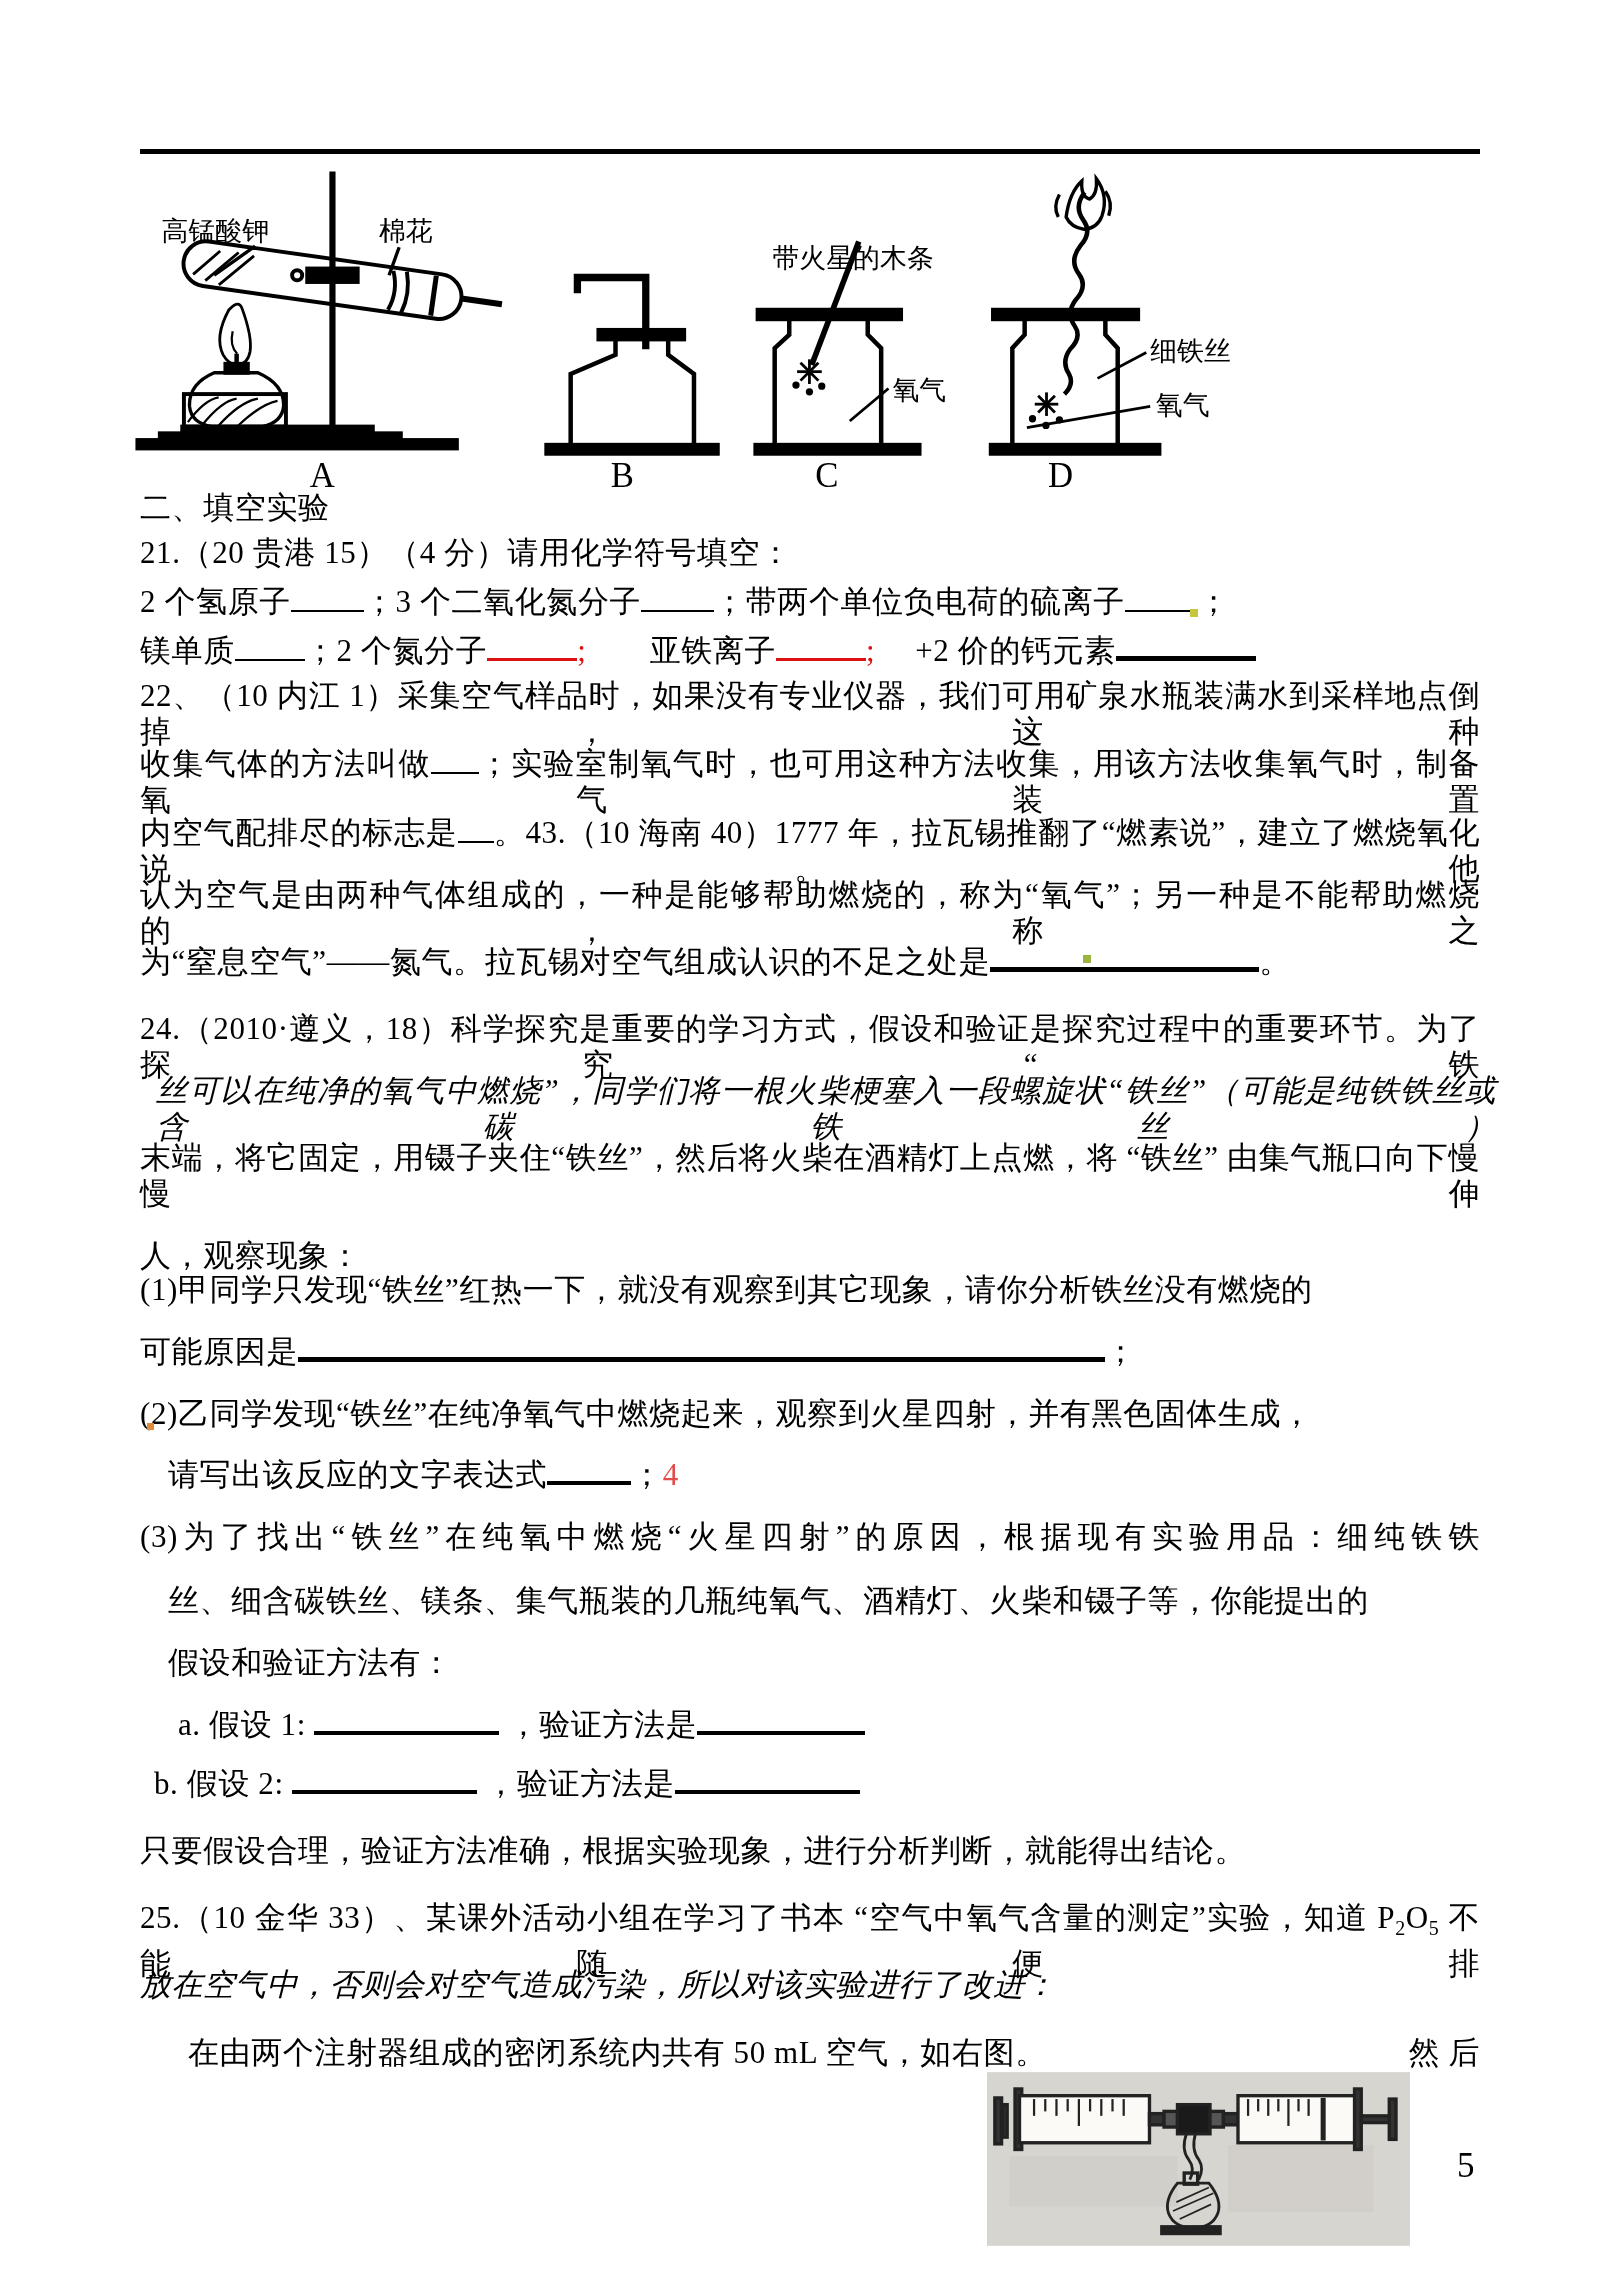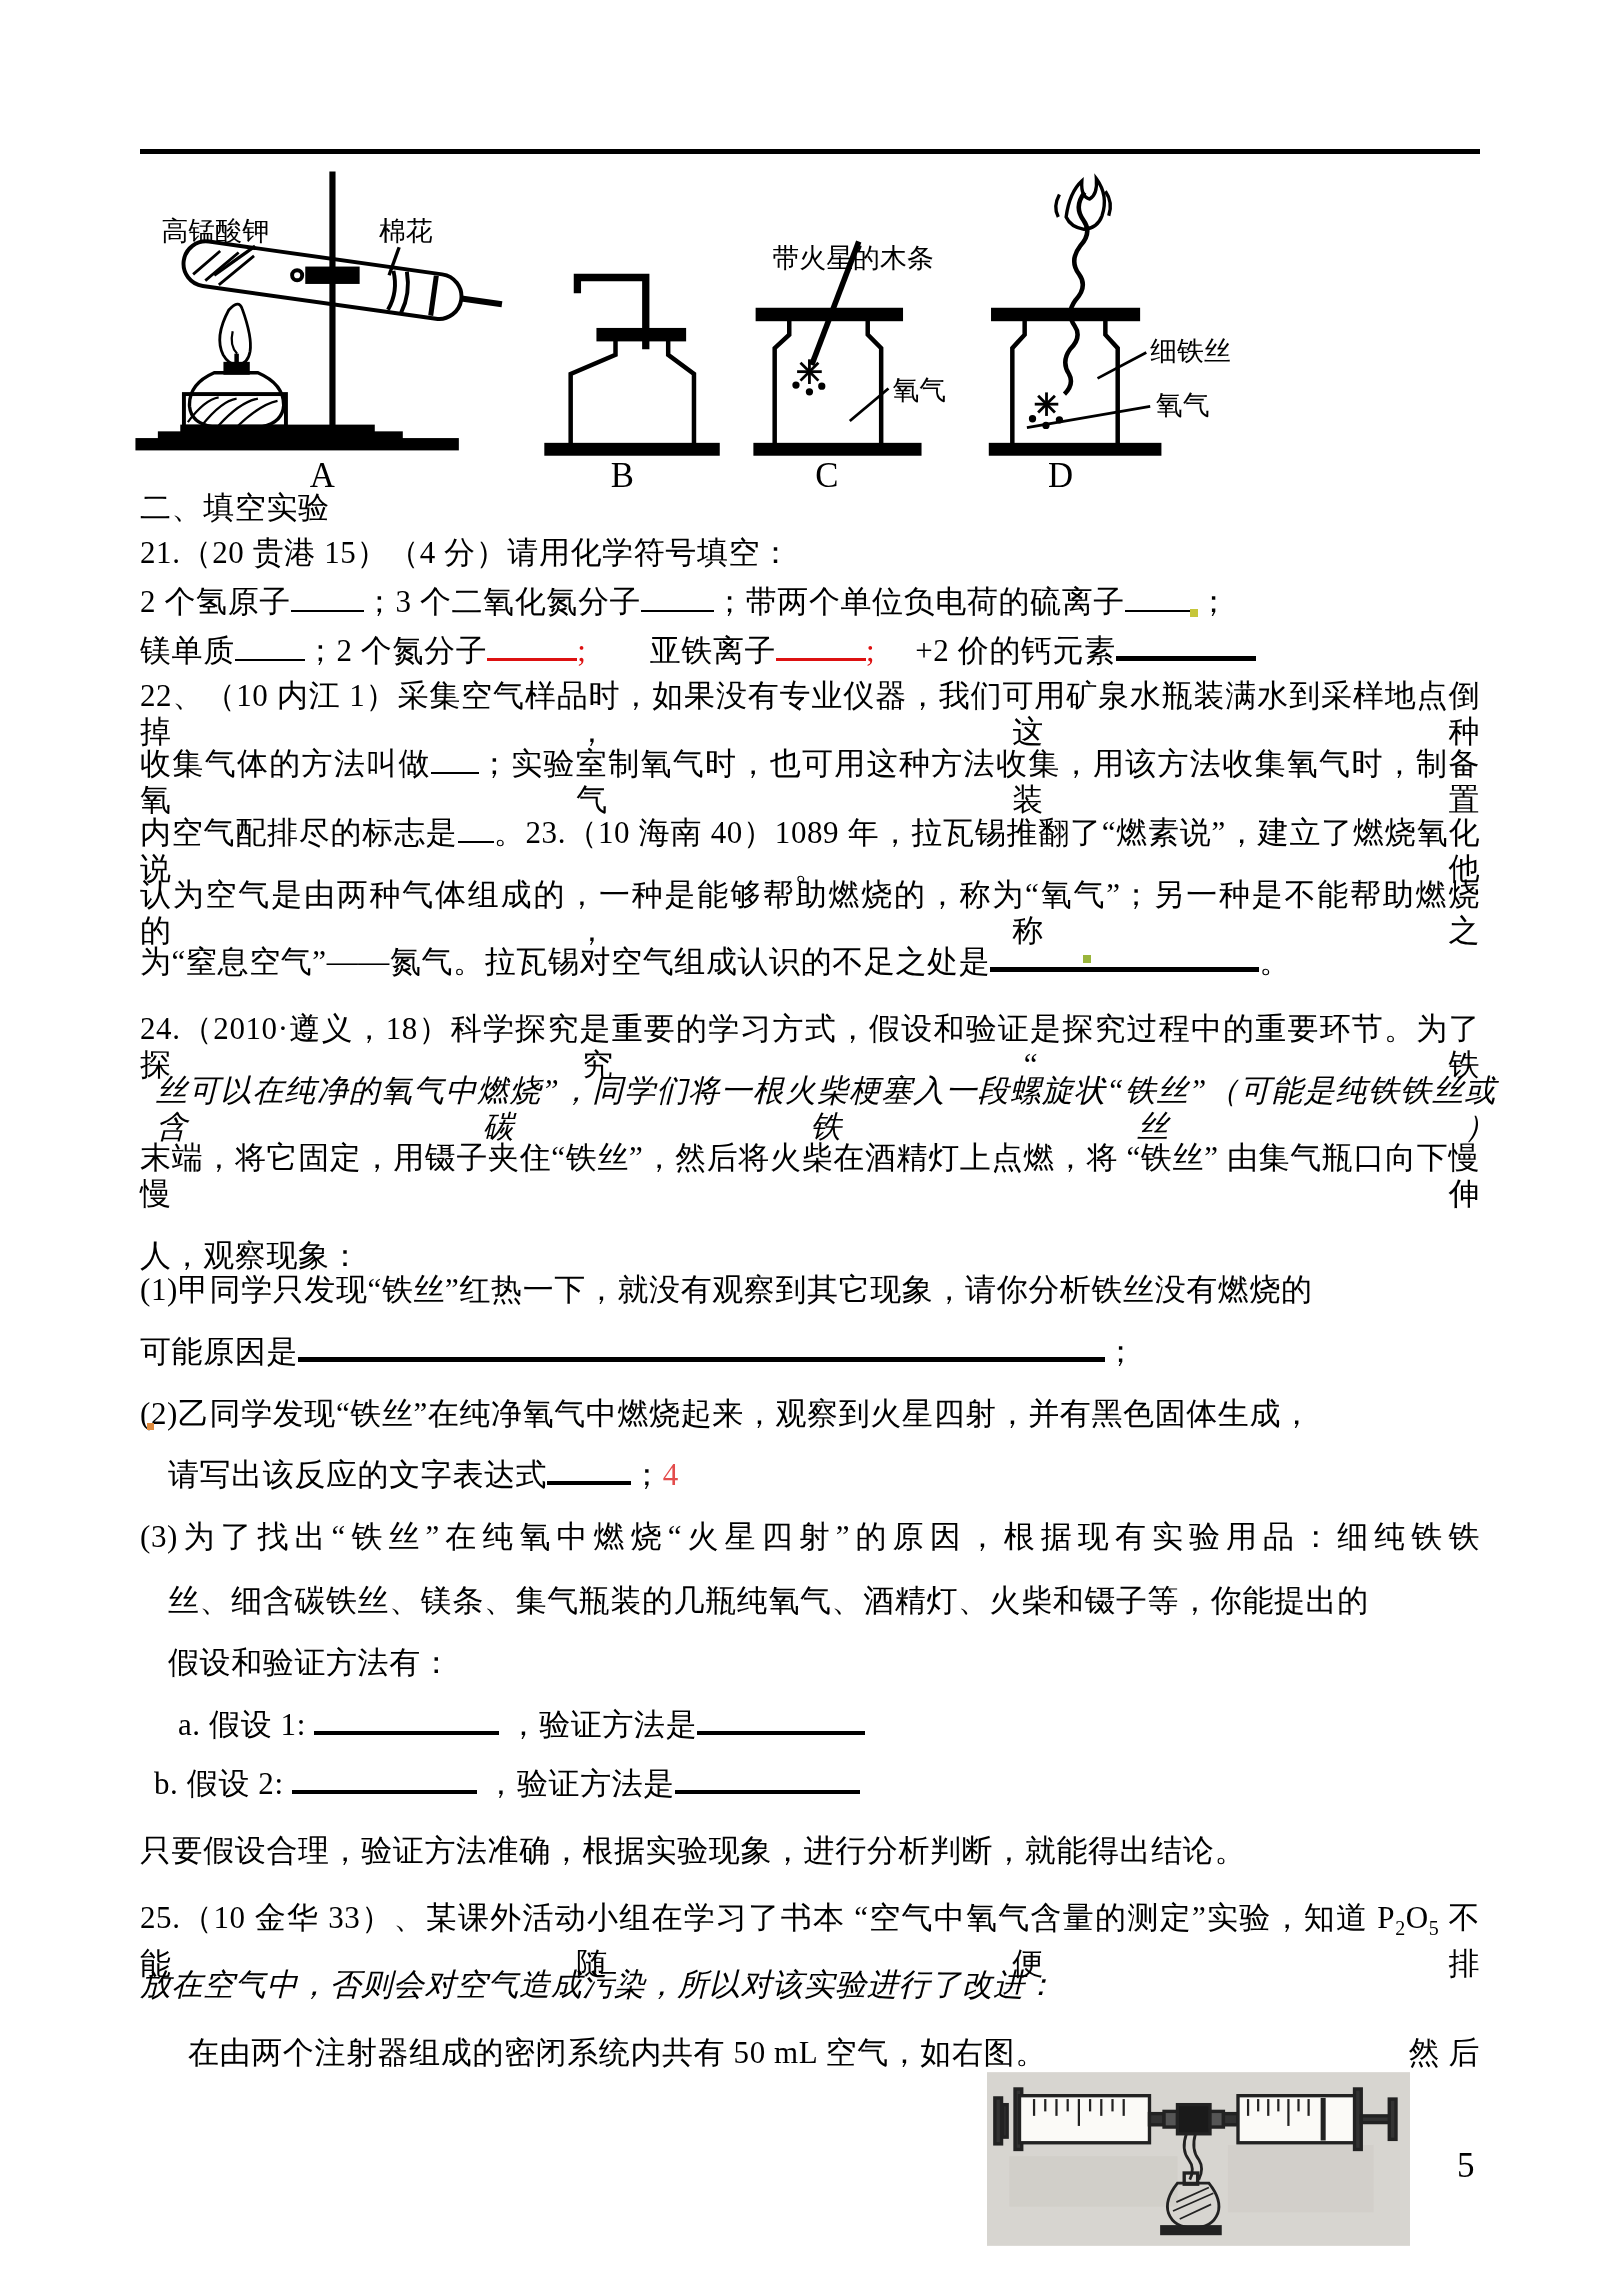--- a/index.html
+++ b/index.html
@@ -111,21 +111,21 @@
     <text x="1662" y="578" font-size="62" text-anchor="middle">D</text>
   </svg>
 
   <div id="lines">
       <div class="line" style="top: 490px; left: 140px; width: 1340px;"><span>二、填空实验</span></div>
       <div class="line" style="top: 535px; left: 140px; width: 1340px;"><span>21.（20 贵港 15）（4 分）请用化学符号填空：</span></div>
       <div class="line" style="top: 584px; left: 140px; width: 1340px;"><span>2 个氢原子</span><span class="blank" style="width: 73px; border-bottom-width: 2.8px; border-bottom-color: rgb(0, 0, 0);"></span><span>；3 个二氧化氮分子</span><span class="blank" style="width: 73px; border-bottom-width: 2.8px; border-bottom-color: rgb(0, 0, 0);"></span><span>；带两个单位负电荷的硫离子</span><span class="blank" style="width: 73px; border-bottom-width: 2.8px; border-bottom-color: rgb(0, 0, 0);"></span><span>；</span></div>
       <div class="line" style="top: 633px; left: 140px; width: 1340px;"><span>镁单质</span><span class="blank" style="width: 70px; border-bottom-width: 2.8px; border-bottom-color: rgb(0, 0, 0);"></span><span>；2 个氮分子</span><span class="blank" style="width: 90px; border-bottom-width: 3.4px; border-bottom-color: rgb(221, 17, 17);"></span><span style="color: rgb(221, 17, 17);">;</span><span>　　亚铁离子</span><span class="blank" style="width: 90px; border-bottom-width: 3.4px; border-bottom-color: rgb(221, 17, 17);"></span><span style="color: rgb(221, 17, 17);">;</span><span>　 +2 价的钙元素</span><span class="blank" style="width: 140px; border-bottom-width: 5px; border-bottom-color: rgb(0, 0, 0);"></span></div>
       <div class="line just" style="top: 678px; left: 140px; width: 1340px;"><span>22、（10 内江 1）采集空气样品时，如果没有专业仪器，我们可用矿泉水瓶装满水到采样地点倒掉，这种</span></div>
       <div class="line just" style="top: 746px; left: 140px; width: 1340px;"><span>收集气体的方法叫做</span><span class="blank" style="width: 48px; border-bottom-width: 2.8px; border-bottom-color: rgb(0, 0, 0);"></span><span>；实验室制氧气时，也可用这种方法收集，用该方法收集氧气时，制备氧气装置</span></div>
-      <div class="line just" style="top: 815px; left: 140px; width: 1340px;"><span>内空气配排尽的标志是</span><span class="blank" style="width: 36px; border-bottom-width: 2.8px; border-bottom-color: rgb(0, 0, 0);"></span><span>。23.（10 海南 40）1089 年，拉瓦锡推翻了“燃素说”，建立了燃烧氧化说。他</span></div>
+      <div class="line just" style="top: 815px; left: 140px; width: 1340px;"><span>内空气配排尽的标志是</span><span class="blank" style="width: 36px; border-bottom-width: 2.8px; border-bottom-color: rgb(0, 0, 0);"></span><span>。43.（10 海南 40）1777 年，拉瓦锡推翻了“燃素说”，建立了燃烧氧化说。他</span></div>
       <div class="line just" style="top: 877px; left: 140px; width: 1340px;"><span>认为空气是由两种气体组成的，一种是能够帮助燃烧的，称为“氧气”；另一种是不能帮助燃烧的，称之</span></div>
       <div class="line" style="top: 944px; left: 140px; width: 1340px;"><span>为“窒息空气”——氮气。拉瓦锡对空气组成认识的不足之处是</span><span class="blank" style="width: 269px; border-bottom-width: 5px; border-bottom-color: rgb(0, 0, 0);"></span><span>。</span></div>
       <div class="line just" style="top: 1011px; left: 140px; width: 1340px;"><span>24.（2010·遵义，18）科学探究是重要的学习方式，假设和验证是探究过程中的重要环节。为了探究“铁</span></div>
       <div class="line just" style="top: 1073px; left: 156px; width: 1340px; font-style: italic;"><span>丝可以在纯净的氧气中燃烧”，同学们将一根火柴梗塞入一段螺旋状“铁丝”（可能是纯铁铁丝或含碳铁丝）</span></div>
       <div class="line just" style="top: 1140px; left: 140px; width: 1340px;"><span>末端，将它固定，用镊子夹住“铁丝”，然后将火柴在酒精灯上点燃，将 “铁丝” 由集气瓶口向下慢慢伸</span></div>
       <div class="line" style="top: 1208px; left: 140px; width: 1340px; margin-top: 30px;"><span>人，观察现象：</span></div>
       <div class="line" style="top: 1272px; left: 140px; width: 1340px;"><span>(1)甲同学只发现“铁丝”红热一下，就没有观察到其它现象，请你分析铁丝没有燃烧的</span></div>
       <div class="line" style="top: 1334px; left: 140px; width: 1340px;"><span>可能原因是</span><span class="blank" style="width: 807px; border-bottom-width: 5px; border-bottom-color: rgb(0, 0, 0);"></span><span>；</span></div>
       <div class="line" style="top: 1396px; left: 140px; width: 1340px;"><span>(2)乙同学发现“铁丝”在纯净氧气中燃烧起来，观察到火星四射，并有黑色固体生成，</span></div>
       <div class="line" style="top: 1457px; left: 168px; width: 1312px;"><span>请写出该反应的文字表达式</span><span class="blank" style="width: 84px; border-bottom-width: 4.5px; border-bottom-color: rgb(0, 0, 0);"></span><span>；</span><span style="color: rgb(227, 76, 76);">4</span></div>

